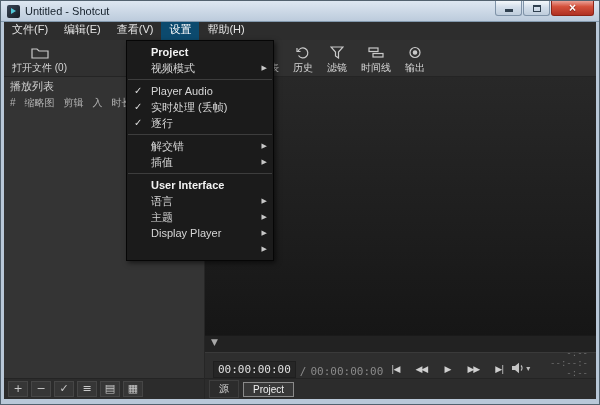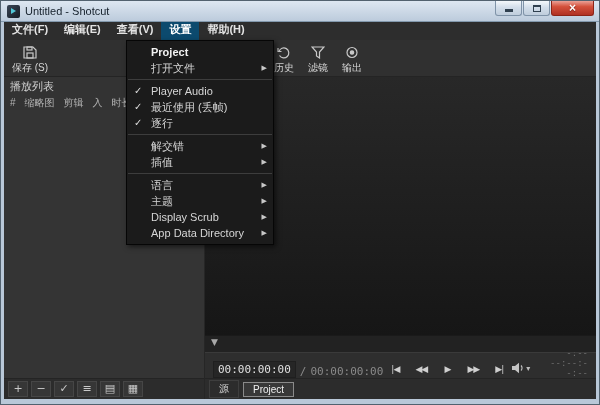--- a/index.html
+++ b/index.html
@@ -16,21 +16,21 @@
   .glyph-min{width:8px;height:3px;background:#30404f;margin-top:5px;}
   .glyph-max{width:8px;height:7px;border:1px solid #30404f;border-top-width:2px;box-sizing:border-box;}
   .glyph-close{color:#fff;font-size:12px;font-weight:bold;line-height:12px;text-shadow:0 1px 1px #7a1d12;}
   .frame-l{position:absolute;left:0;top:21px;bottom:0;width:3px;background:#b9c8d8;}
   .frame-r{position:absolute;right:0;top:21px;bottom:0;width:3px;background:#b9c8d8;}
   .frame-b{position:absolute;left:0;right:0;bottom:0;height:5px;background:#b9c8d8;}
   
   .app{position:absolute;top:21px;left:3px;right:3px;bottom:5px;background:#333;display:flex;flex-direction:column;}
   
   .menubar{height:18px;background:#2d2d2d;display:flex;align-items:stretch;font-size:11px;color:#e3e3e3;flex:0 0 auto;}
-  .menu-top{padding:0 8px;line-height:14px;cursor:default;font-weight:bold;}
+  .menu-top{padding:0 8px;line-height:14px;cursor:default;}
   .menu-top.active{background:#0c4a6e;color:#fff;}
   
   .toolbar{height:37px;background:#303030;border-bottom:1px solid #242424;display:flex;align-items:stretch;padding:2px 4px 1px;gap:6px;flex:0 0 auto;box-sizing:border-box;}
   .tb-btn{display:flex;flex-direction:column;align-items:center;justify-content:flex-end;gap:2px;padding:0 4px;color:#d6d6d6;font-size:10px;white-space:nowrap;cursor:pointer;}
   .tb-btn svg{display:block;}
   .tb-spacer{width:124px;flex:0 0 auto;}
   
   .main{flex:1;display:flex;min-height:0;}
   .left-panel{width:200px;flex:0 0 auto;display:flex;flex-direction:column;background:#333;}
   .panel-title{height:18px;line-height:18px;padding:0 6px;font-size:11px;color:#cfcfcf;}
@@ -93,27 +93,25 @@
       <div class="menu-top">文件(F)</div>
       <div class="menu-top">编辑(E)</div>
       <div class="menu-top">查看(V)</div>
       <div class="menu-top active">设置</div>
       <div class="menu-top">帮助(H)</div>
     </div>
 
     <div class="toolbar">
       <div class="tb-btn">
         <span>
-            <svg width="14" height="13" viewBox="0 0 14 13" fill="none" stroke="#c9c9c9" stroke-width="1.2">
-              <path d="M1 1 h9 l3 3 v8 H1 z"></path>
-              <rect x="4" y="7" width="6" height="5"></rect>
-              <rect x="4" y="1" width="5" height="3"></rect>
-            </svg>
-          </span>
-        <span>保存 (S)</span>
+            <svg width="18" height="13" viewBox="0 0 18 13" fill="none" stroke="#c9c9c9" stroke-width="1.2">
+              <path d="M1 3 h5 l2 2 h9 v7 H1 z"></path>
+            </svg>
+          </span>
+        <span>打开文件 (0)</span>
       </div>
       <div class="tb-spacer"></div>
       <div class="tb-btn">
         <span>
             <svg width="14" height="13" viewBox="0 0 14 13" fill="none" stroke="#c9c9c9" stroke-width="1.2">
               <line x1="1" y1="3" x2="13" y2="3"></line>
               <circle cx="5" cy="3" r="1.5" fill="#c9c9c9"></circle>
               <line x1="1" y1="7" x2="13" y2="7"></line>
               <circle cx="10" cy="7" r="1.5" fill="#c9c9c9"></circle>
               <line x1="1" y1="11" x2="13" y2="11"></line>
@@ -144,20 +142,29 @@
           </span>
         <span>历史</span>
       </div>
       <div class="tb-btn">
         <span>
             <svg width="14" height="13" viewBox="0 0 14 13" fill="none" stroke="#c9c9c9" stroke-width="1.2">
               <path d="M1 1 h12 l-4.5 5 v6 l-3 -2 v-4 z"></path>
             </svg>
           </span>
         <span>滤镜</span>
+      </div>
+      <div class="tb-btn">
+        <span>
+            <svg width="16" height="13" viewBox="0 0 16 13" fill="none" stroke="#c9c9c9" stroke-width="1.2">
+              <rect x="1" y="2" width="9" height="3.5"></rect>
+              <rect x="5" y="7.5" width="10" height="3.5"></rect>
+            </svg>
+          </span>
+        <span>时间线</span>
       </div>
       <div class="tb-btn">
         <span>
             <svg width="14" height="13" viewBox="0 0 14 13" fill="none" stroke="#c9c9c9" stroke-width="1.2">
               <circle cx="7" cy="6.5" r="5"></circle>
               <circle cx="7" cy="6.5" r="1.7" fill="#c9c9c9"></circle>
             </svg>
           </span>
         <span>输出</span>
       </div>
@@ -218,29 +225,30 @@
         </div>
         <div class="tabsrow">
           <div class="tab">源</div>
           <div class="tab active">Project</div>
         </div>
       </div>
     </div>
 
     <div class="dropdown">
       <div class="menu-row header">Project</div>
-      <div class="menu-row"><span>打开文件</span><span class="marrow">▶</span></div>
+      <div class="menu-row"><span>视频模式</span><span class="marrow">▶</span></div>
       <div class="menu-sep"></div>
       <div class="menu-row"><span class="mcheck">✓</span><span>Player Audio</span></div>
-      <div class="menu-row"><span class="mcheck">✓</span><span>最近使用 (丢帧)</span></div>
+      <div class="menu-row"><span class="mcheck">✓</span><span>实时处理 (丢帧)</span></div>
       <div class="menu-row"><span class="mcheck">✓</span><span>逐行</span></div>
       <div class="menu-sep"></div>
       <div class="menu-row"><span>解交错</span><span class="marrow">▶</span></div>
       <div class="menu-row"><span>插值</span><span class="marrow">▶</span></div>
       <div class="menu-sep"></div>
+      <div class="menu-row header">User Interface</div>
       <div class="menu-row"><span>语言</span><span class="marrow">▶</span></div>
       <div class="menu-row"><span>主题</span><span class="marrow">▶</span></div>
-      <div class="menu-row"><span>Display Scrub</span><span class="marrow">▶</span></div>
-      <div class="menu-row"><span>App Data Directory</span><span class="marrow">▶</span></div>
+      <div class="menu-row"><span>Display Player</span><span class="marrow">▶</span></div>
+      <div class="menu-row"><span class="marrow">▶</span></div>
     </div>
 
   </div>
 </div>
 
 </body></html>

